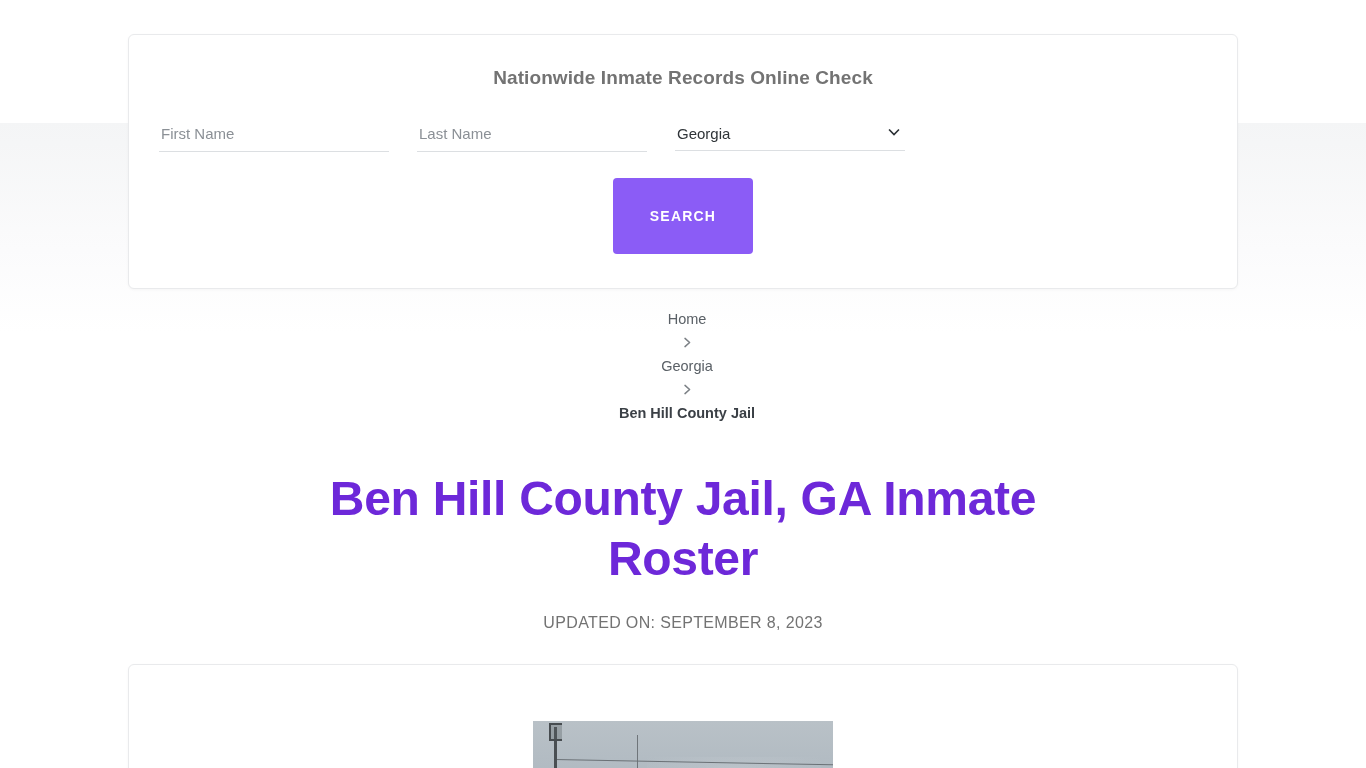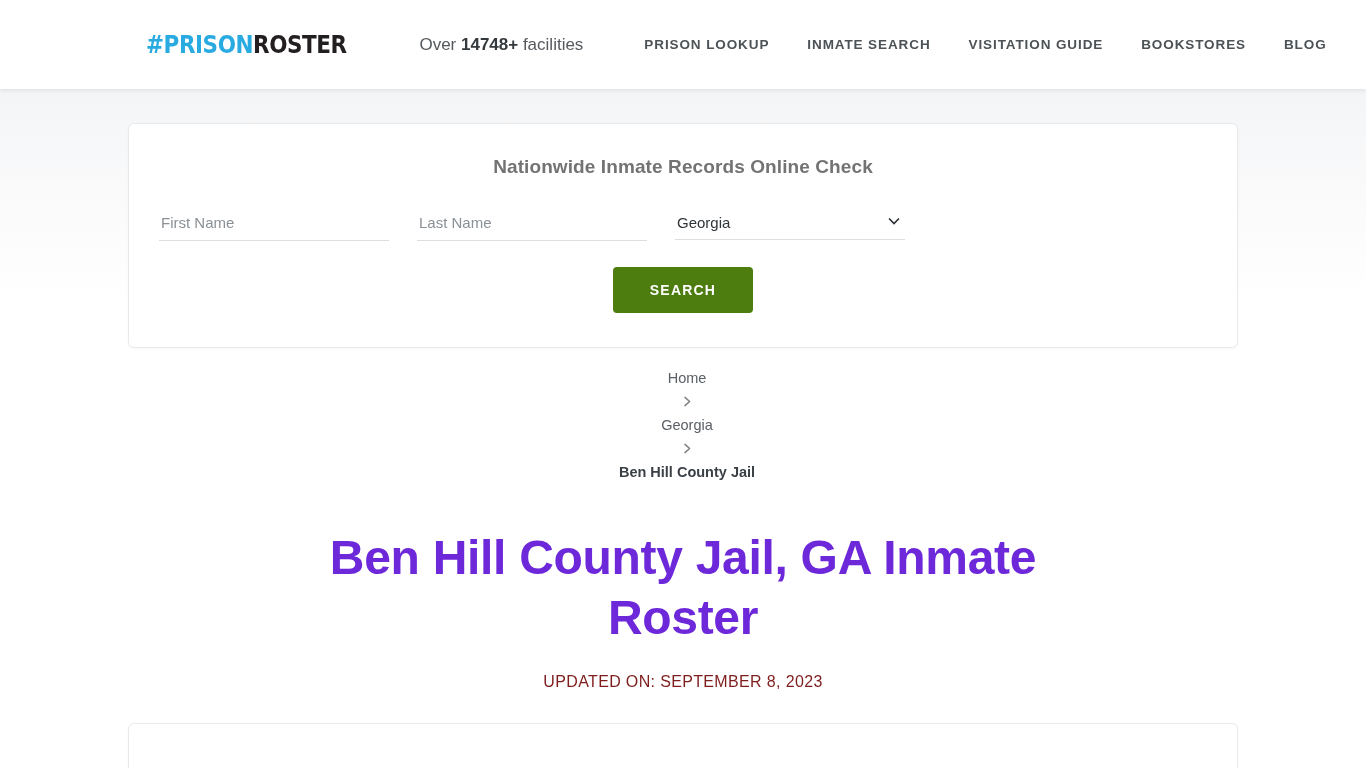--- a/index.html
+++ b/index.html
@@ -163,29 +163,29 @@
     right: 4px;
     top: 4px;
     pointer-events: none;
     color: #2b3034;
     line-height: 1;
   }
 
   .search-btn-wrap { margin-top: 26px; }
   .search-btn {
     display: inline-block;
-    background: #4d7c0f;
+    background: #8b5cf6;
     color: #ffffff;
     border: none;
     border-radius: 4px;
     font-family: "Liberation Sans", sans-serif;
     font-size: 14px;
     font-weight: bold;
     letter-spacing: 1.2px;
-    padding: 15px 34px;
+    padding: 30px 34px;
     cursor: pointer;
     min-width: 140px;
   }
 
   
   .breadcrumb {
     display: flex;
     align-items: center;
     gap: 9px;
     margin-top: 22px;
@@ -214,21 +214,21 @@
     line-height: 1.24;
     font-weight: bold;
     color: #6d28d9;
     margin: 48px auto 0 auto;
     width: 820px;
     letter-spacing: -0.3px;
   }
   .updated-on {
     text-align: center;
     font-size: 16px;
-    color: #7f1d1d;
+    color: #737373;
     letter-spacing: 0.35px;
     margin-top: 26px;
     text-transform: uppercase;
   }
 
   
   .content-card {
     margin-top: 32px;
     background: #ffffff;
     border: 1px solid #e9eaec;
@@ -297,41 +297,20 @@
     width: 1px;
     height: 186px;
     background: #6f757a;
   }
 </style>
 </head>
 <body>
 
 <div class="page">
 
-  <header class="site-header">
-    <div class="header-inner">
-
-      <a class="logo" href="#">
-        <span class="logo-a">#PRISON</span><span class="logo-b">ROSTER</span>
-      </a>
-
-      <div class="facilities">
-        <span>Over </span><b>14748+</b><span> facilities</span>
-      </div>
-
-      <nav class="main-nav">
-        <a class="nav-link" href="#">PRISON LOOKUP</a>
-        <a class="nav-link" href="#">INMATE SEARCH</a>
-        <a class="nav-link" href="#">VISITATION GUIDE</a>
-        <a class="nav-link" href="#">BOOKSTORES</a>
-        <a class="nav-link" href="#">BLOG</a>
-      </nav>
-
-    </div>
-  </header>
 
   <div class="hero-band"></div>
 
   <div class="container">
 
     <section class="search-card">
       <h2 class="search-title">Nationwide Inmate Records Online Check</h2>
 
       <div class="form-row">
 

